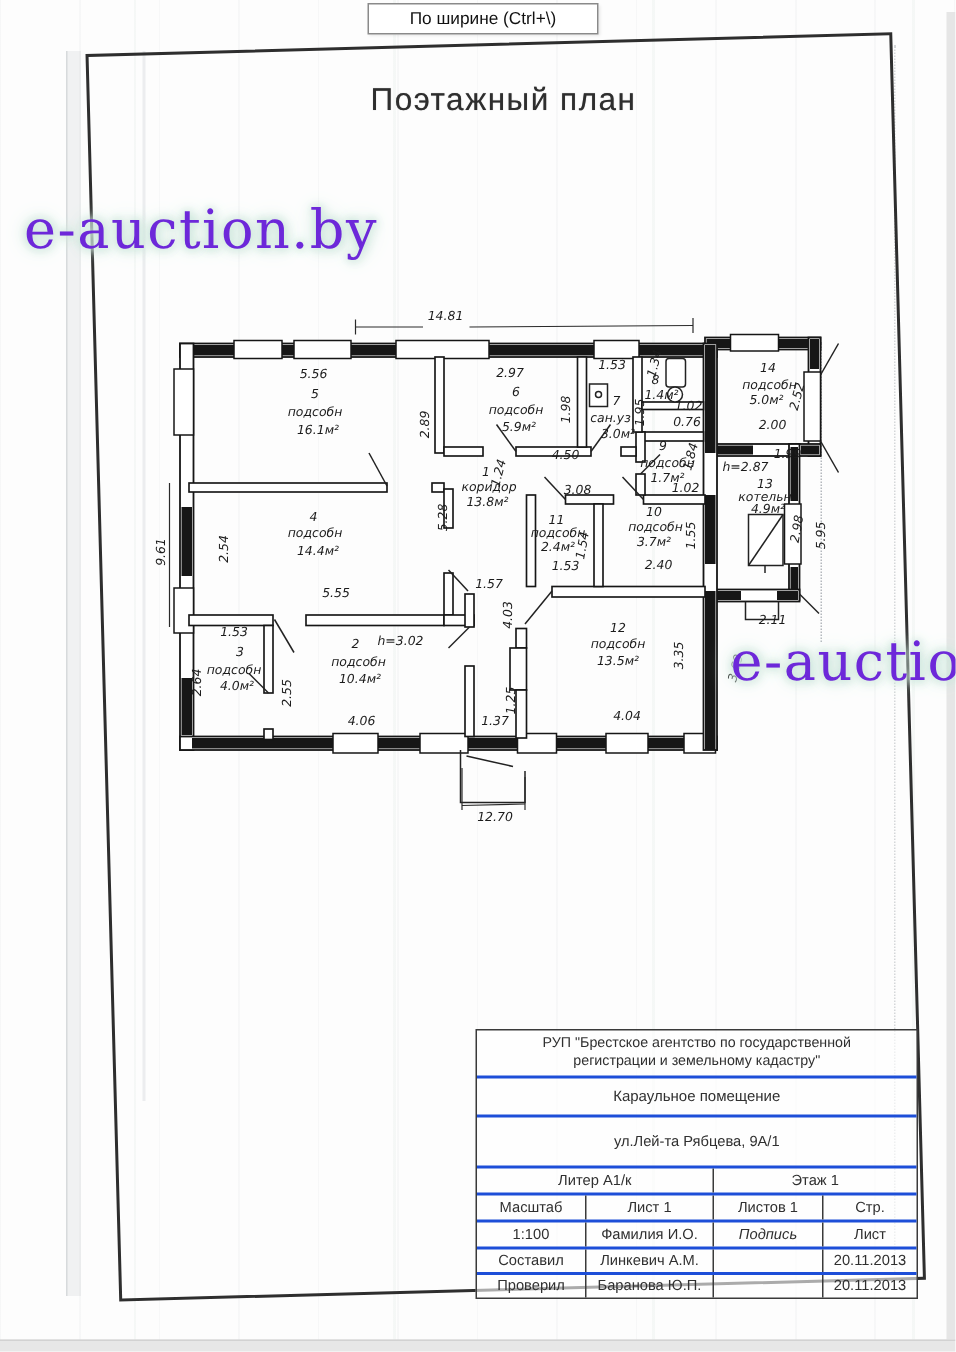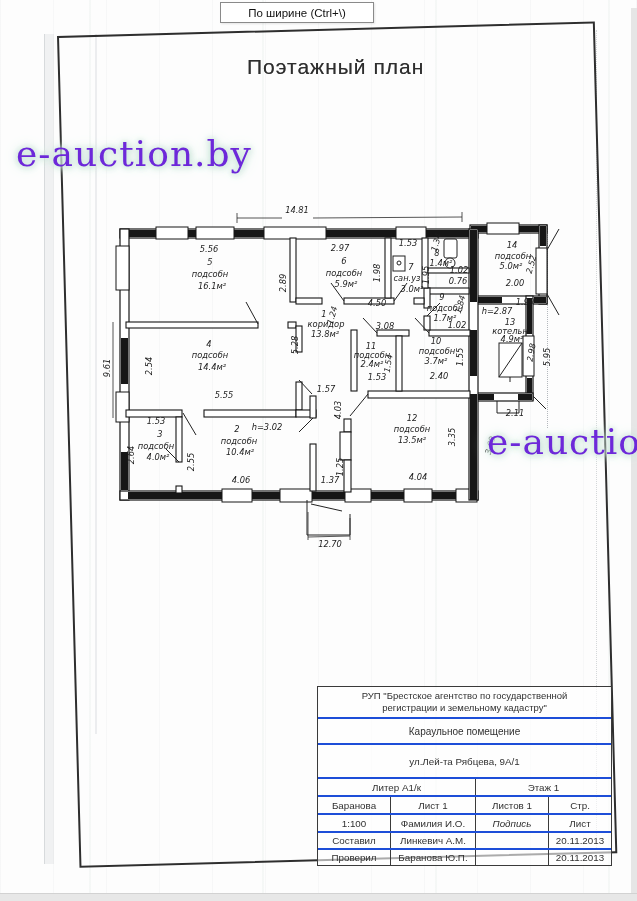--- a/index.html
+++ b/index.html
@@ -5,21 +5,21 @@
   html,body{margin:0;padding:0;}
   body{width:637px;height:901px;position:relative;overflow:hidden;background:#fdfdfd;
        font-family:"Liberation Sans",sans-serif;}
   .streaks{position:absolute;inset:0;pointer-events:none;
     background:
       repeating-linear-gradient(90deg, rgba(130,140,150,0.05) 0 1px, transparent 1px 53px),
       repeating-linear-gradient(90deg, transparent 0 89px, rgba(120,160,140,0.06) 89px 91px, transparent 91px 173px);}
   .vstreak{position:absolute;pointer-events:none;}
   #edge-right{position:absolute;right:0;top:8px;width:6px;height:885px;background:#e6e6e6;}
   #edge-bottom{position:absolute;left:0;top:893px;width:637px;height:8px;background:#e7e7e7;border-top:1px solid #d2d2d2;}
-  .tooltip{position:absolute;left:220px;top:2px;width:152px;height:19px;background:#fff;
+  .tooltip{position:absolute;left:245px;top:2px;width:152px;height:19px;background:#fff;
     border:1px solid #8a8a8a;display:flex;align-items:center;justify-content:center;
     font-size:11.5px;color:#111;box-shadow:1px 1px 2px rgba(0,0,0,0.10);z-index:30;}
   .frame{position:absolute;left:57px;top:36px;width:534px;height:828px;border:2px solid #2e2e2e;
     transform:rotate(-1.55deg);transform-origin:0 0;background:transparent;}
   .doc-title{position:absolute;left:247px;top:55px;font-size:21px;letter-spacing:1px;color:#2e2e2e;
     text-shadow:0 0 0.5px rgba(40,40,40,0.6);}
   .wm{position:absolute;font-family:"DejaVu Serif",serif;font-size:36px;color:#6d28d9;letter-spacing:1px;
     text-shadow:0 0 5px #cde7dc,0 0 10px #cde7dc,0 0 18px #d8ece3,1px 1px 7px #cde7dc;z-index:20;white-space:nowrap;}
   #wm1{left:16px;top:133px;}
   #wm2{left:487px;top:421px;}
@@ -292,21 +292,21 @@
     <span>Караульное помещение</span>
   </div>
   <div class="tb-row tb-addr">
     <span>ул.Лей-та Рябцева, 9А/1</span>
   </div>
   <div class="tb-row tb-grid h16">
     <div class="c cl">Литер А1/к</div>
     <div class="c cr">Этаж 1</div>
   </div>
   <div class="tb-row tb-grid h16">
-    <div class="c c1">Баранова</div>
+    <div class="c c1">Масштаб</div>
     <div class="c c2">Лист 1</div>
     <div class="c c3">Листов 1</div>
     <div class="c c4">Стр.</div>
   </div>
   <div class="tb-row tb-grid h16">
     <div class="c c1">1:100</div>
     <div class="c c2">Фамилия И.О.</div>
     <div class="c c3 italic">Подпись</div>
     <div class="c c4">Лист</div>
   </div>

